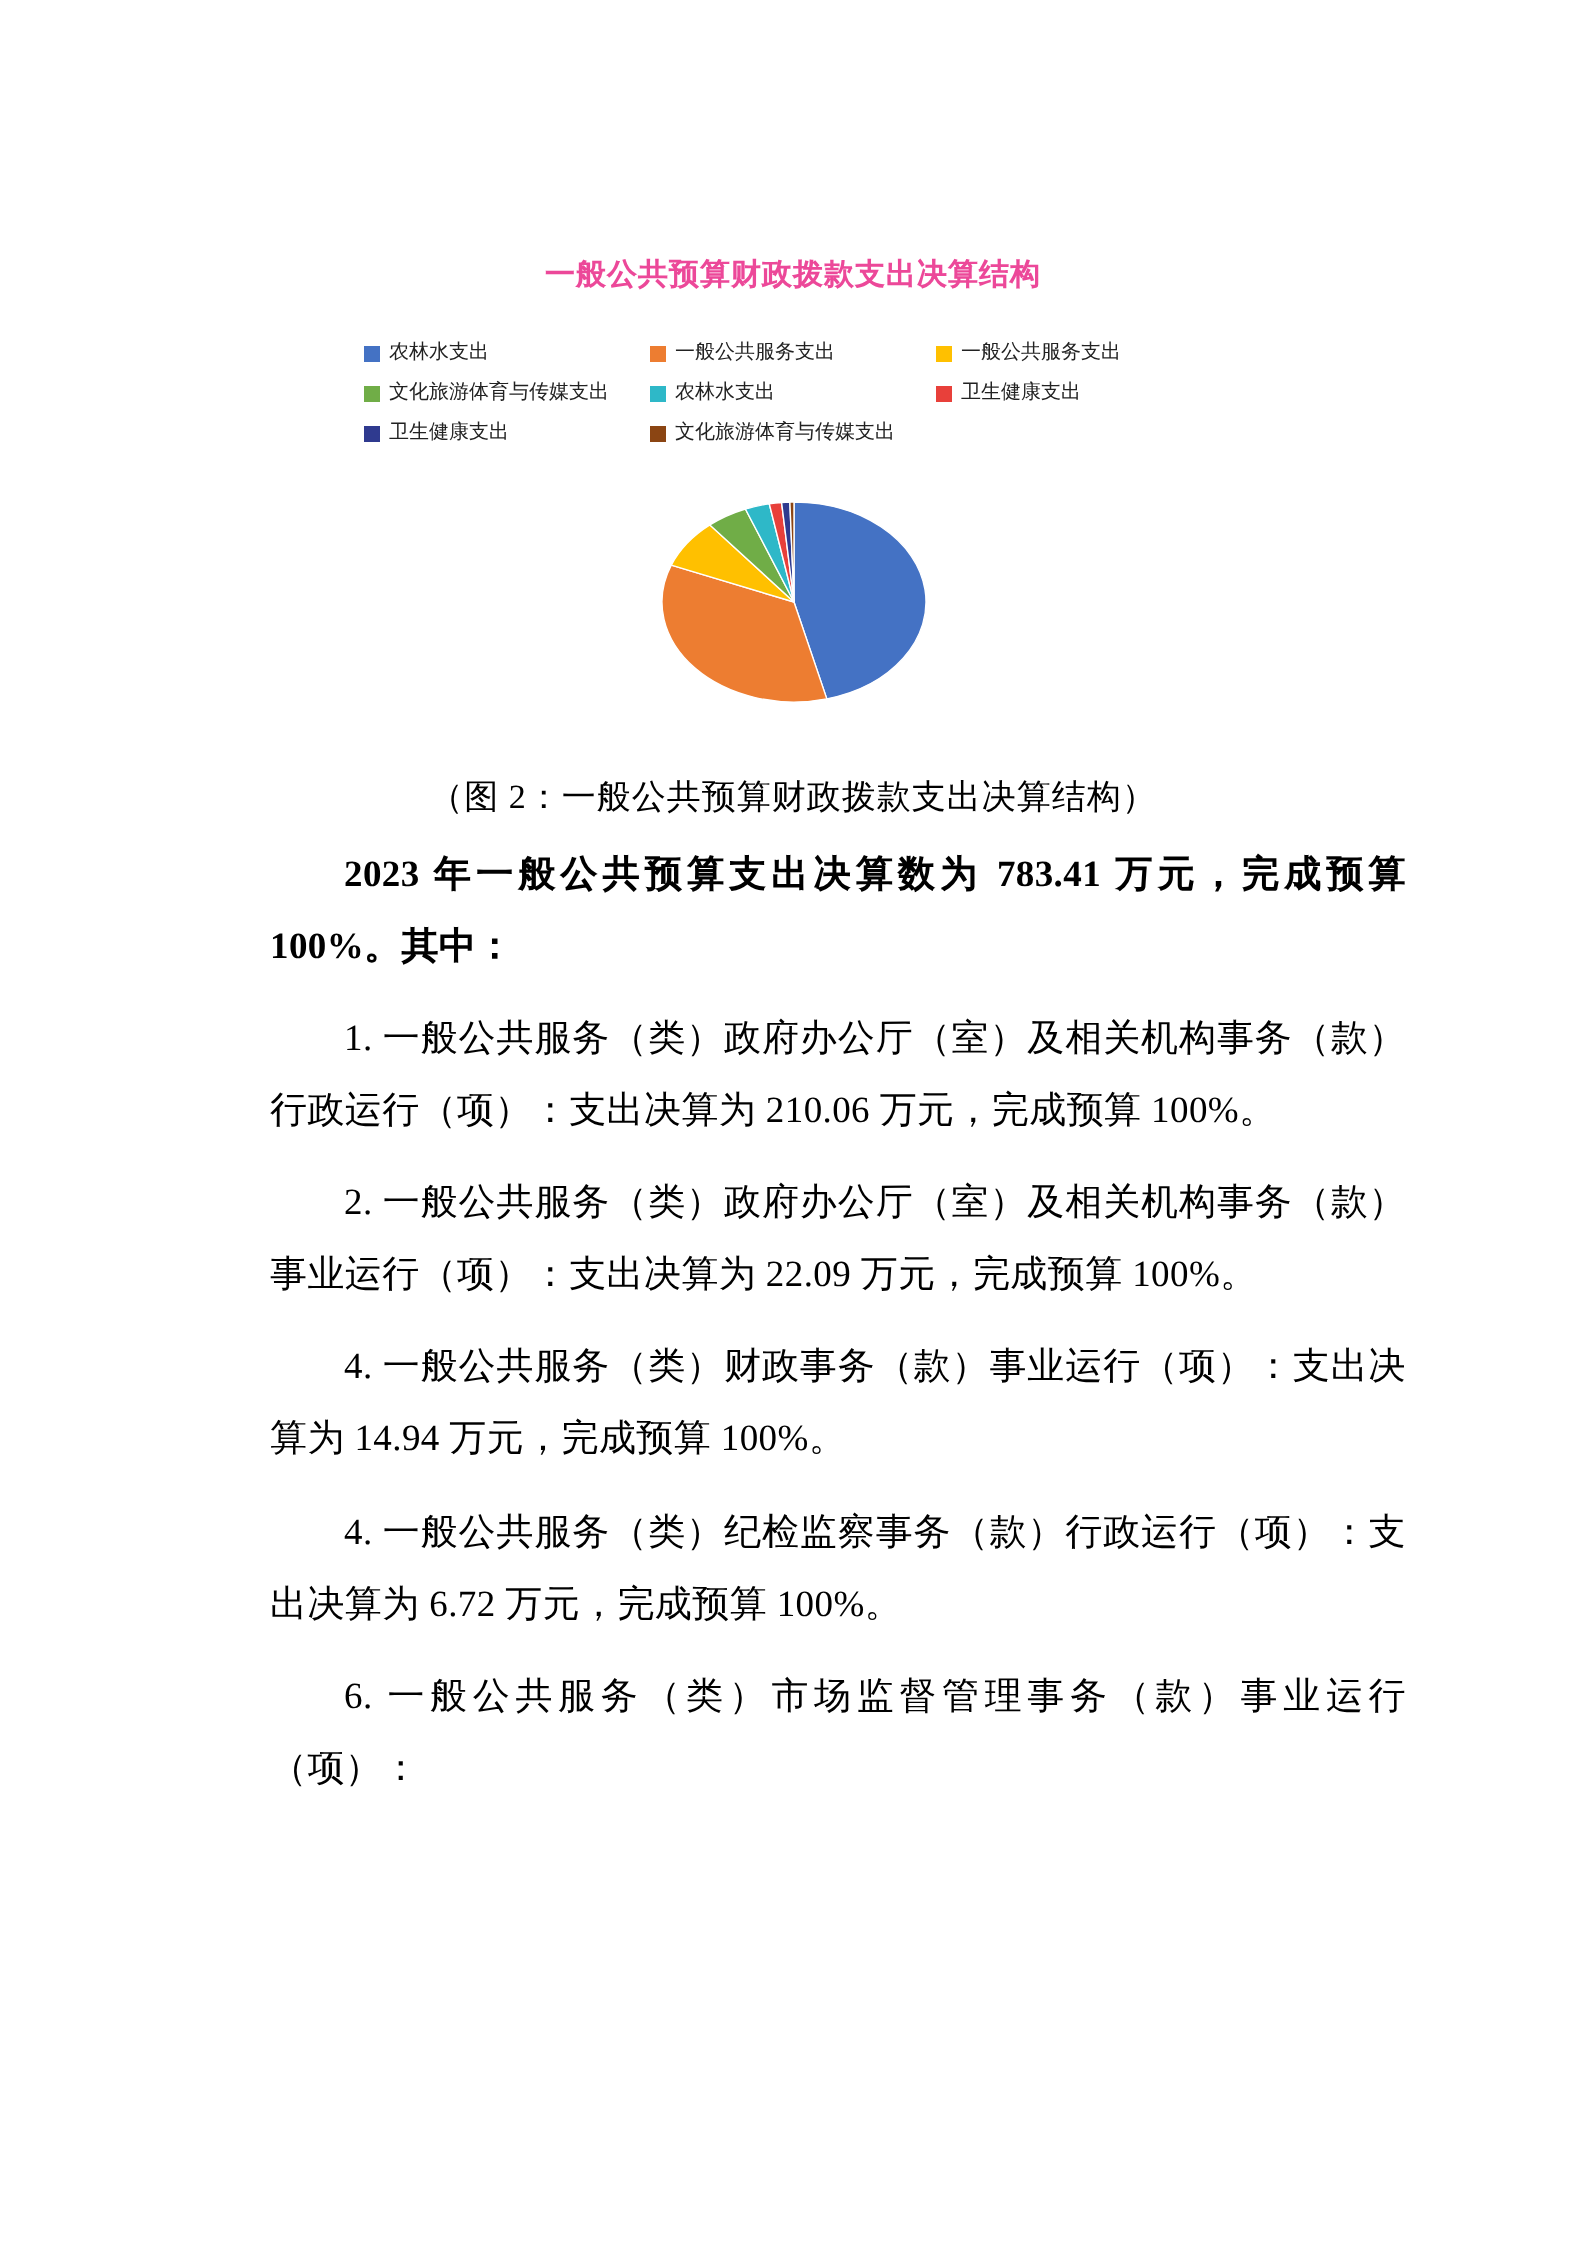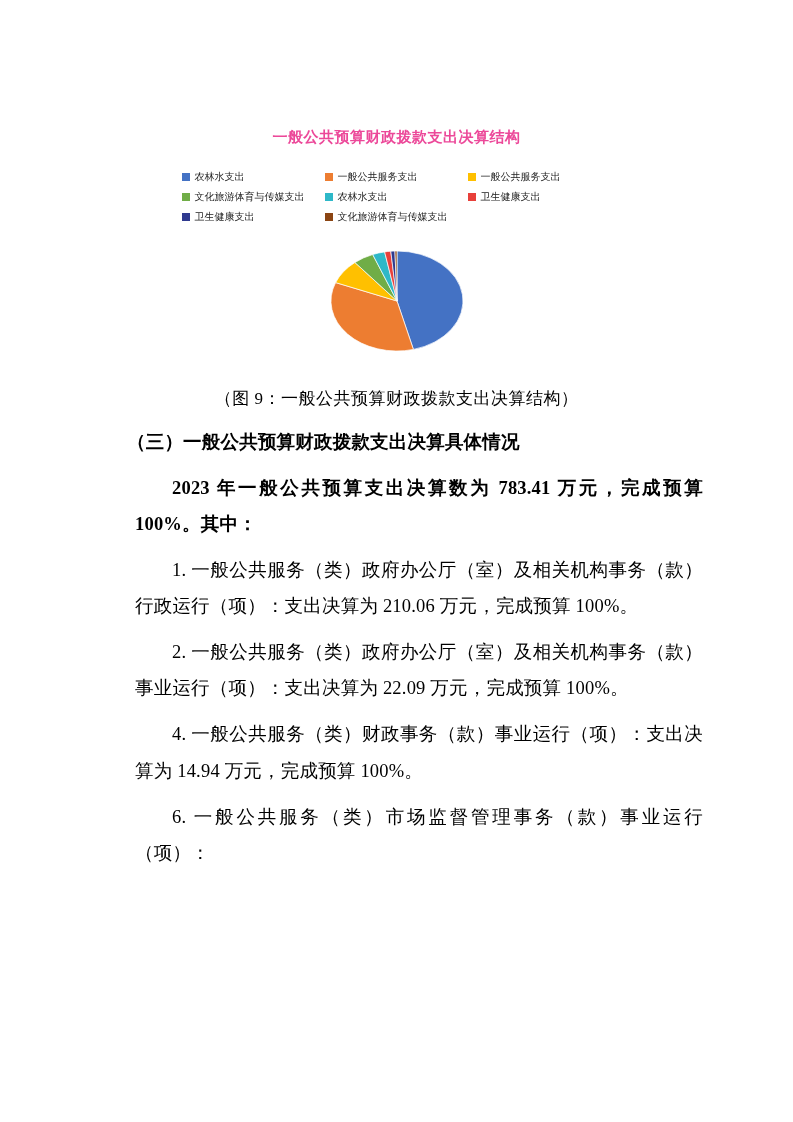--- a/index.html
+++ b/index.html
@@ -146,23 +146,23 @@
             <path d="M 0 0 L -42.07 -38.53 A 66 50 0 0 1 -24.30 -46.49 Z" fill="#70ad47" stroke="#ffffff" stroke-width="0.7"></path>
             <path d="M 0 0 L -24.30 -46.49 A 66 50 0 0 1 -12.37 -49.11 Z" fill="#2eb8c8" stroke="#ffffff" stroke-width="0.7"></path>
             <path d="M 0 0 L -12.37 -49.11 A 66 50 0 0 1 -6.21 -49.78 Z" fill="#e8403a" stroke="#ffffff" stroke-width="0.7"></path>
             <path d="M 0 0 L -6.21 -49.78 A 66 50 0 0 1 -2.07 -49.98 Z" fill="#2f3a8f" stroke="#ffffff" stroke-width="0.7"></path>
             <path d="M 0 0 L -2.07 -49.98 A 66 50 0 0 1 -0.00 -50.00 Z" fill="#8b4513" stroke="#ffffff" stroke-width="0.7"></path>
           </g>
       </svg>
     </div>
   </div>
 
-  <div class="caption">（图 9：一般公共预算财政拨款支出决算结构）</div>
+  <div class="caption">（图 2：一般公共预算财政拨款支出决算结构）</div>
 
-  <p class="heading">（三）一般公共预算财政拨款支出决算具体情况</p>
 
   <p class="body indent b">2023 年一般公共预算支出决算数为 783.41 万元，完成预算 100%。其中：</p>
   <p class="body indent">1. 一般公共服务（类）政府办公厅（室）及相关机构事务（款）行政运行（项）：支出决算为 210.06 万元，完成预算 100%。</p>
   <p class="body indent">2. 一般公共服务（类）政府办公厅（室）及相关机构事务（款）事业运行（项）：支出决算为 22.09 万元，完成预算 100%。</p>
   <p class="body indent">4. 一般公共服务（类）财政事务（款）事业运行（项）：支出决算为 14.94 万元，完成预算 100%。</p>
+  <p class="body indent">4. 一般公共服务（类）纪检监察事务（款）行政运行（项）：支出决算为 6.72 万元，完成预算 100%。</p>
   <p class="body indent">6. 一般公共服务（类）市场监督管理事务（款）事业运行（项）：</p>
 
 </div>
 
 </body></html>

